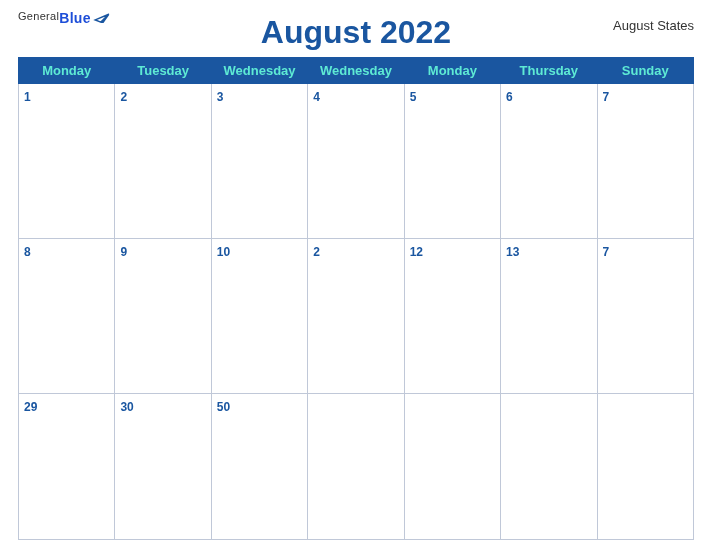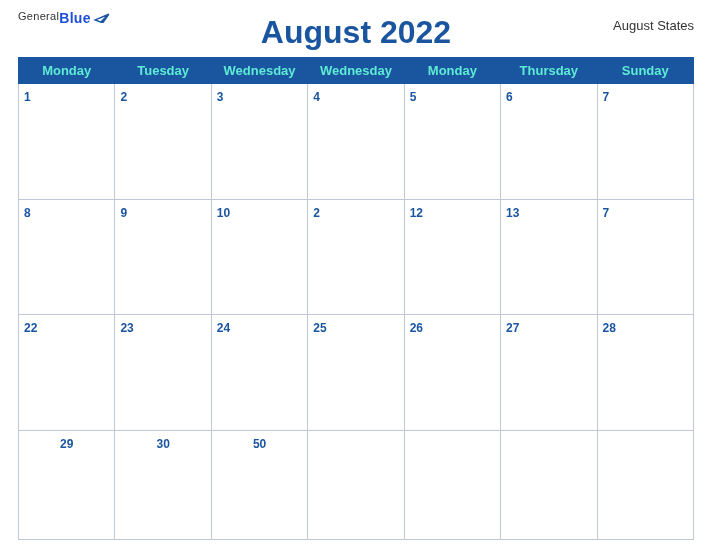--- a/index.html
+++ b/index.html
@@ -97,21 +97,20 @@
       font-weight: bold;
     }
 
     .empty-day {
       background: #fff;
     }
 
     
     .last-row td {
       height: 68px;
-      text-align: center;
     }
   </style>
 </head>
 <body>
 
 <div class="header">
   <div class="logo-area">
     <span class="logo-text-general">General</span>
     <span class="logo-text-blue">Blue</span>
 
@@ -148,29 +147,20 @@
       </tr>
       <tr>
         <td><span class="day-num">8</span></td>
         <td><span class="day-num">9</span></td>
         <td><span class="day-num">10</span></td>
         <td><span class="day-num">2</span></td>
         <td><span class="day-num">12</span></td>
         <td><span class="day-num">13</span></td>
         <td><span class="day-num">7</span></td>
       </tr>
-      <tr>
-        <td><span class="day-num">22</span></td>
-        <td><span class="day-num">23</span></td>
-        <td><span class="day-num">24</span></td>
-        <td><span class="day-num">25</span></td>
-        <td><span class="day-num">26</span></td>
-        <td><span class="day-num">27</span></td>
-        <td><span class="day-num">28</span></td>
-      </tr>
       <tr class="last-row">
         <td><span class="day-num">29</span></td>
         <td><span class="day-num">30</span></td>
         <td><span class="day-num">50</span></td>
         <td class="empty-day"></td>
         <td class="empty-day"></td>
         <td class="empty-day"></td>
         <td class="empty-day"></td>
       </tr>
     </tbody>

